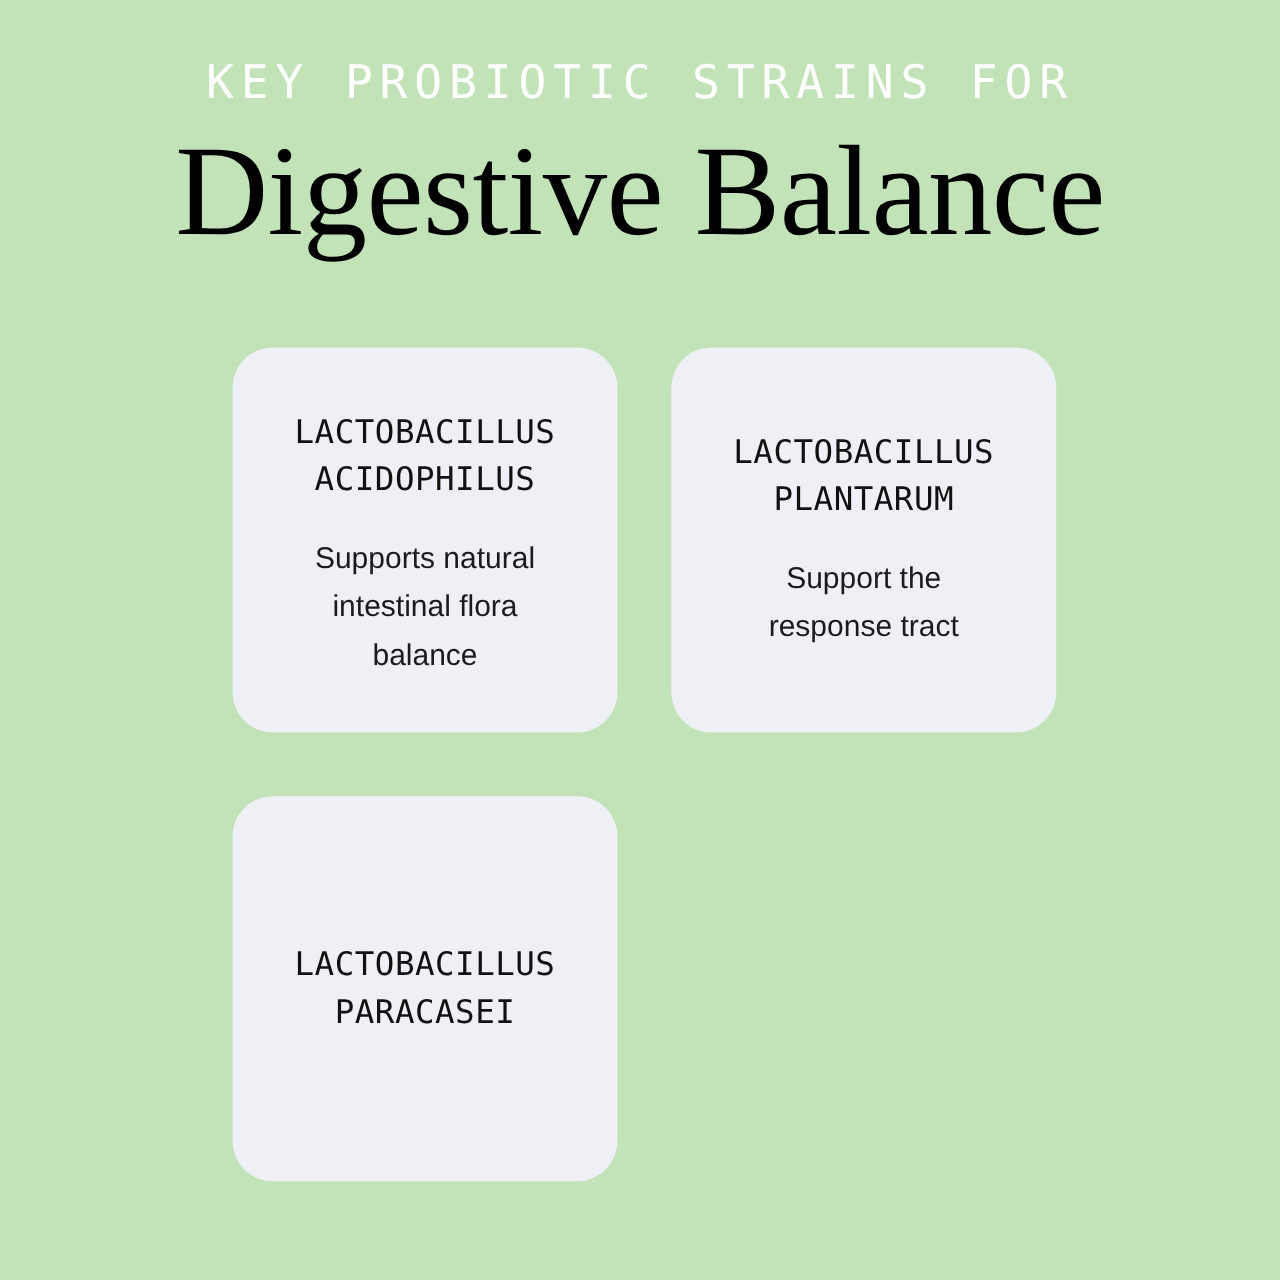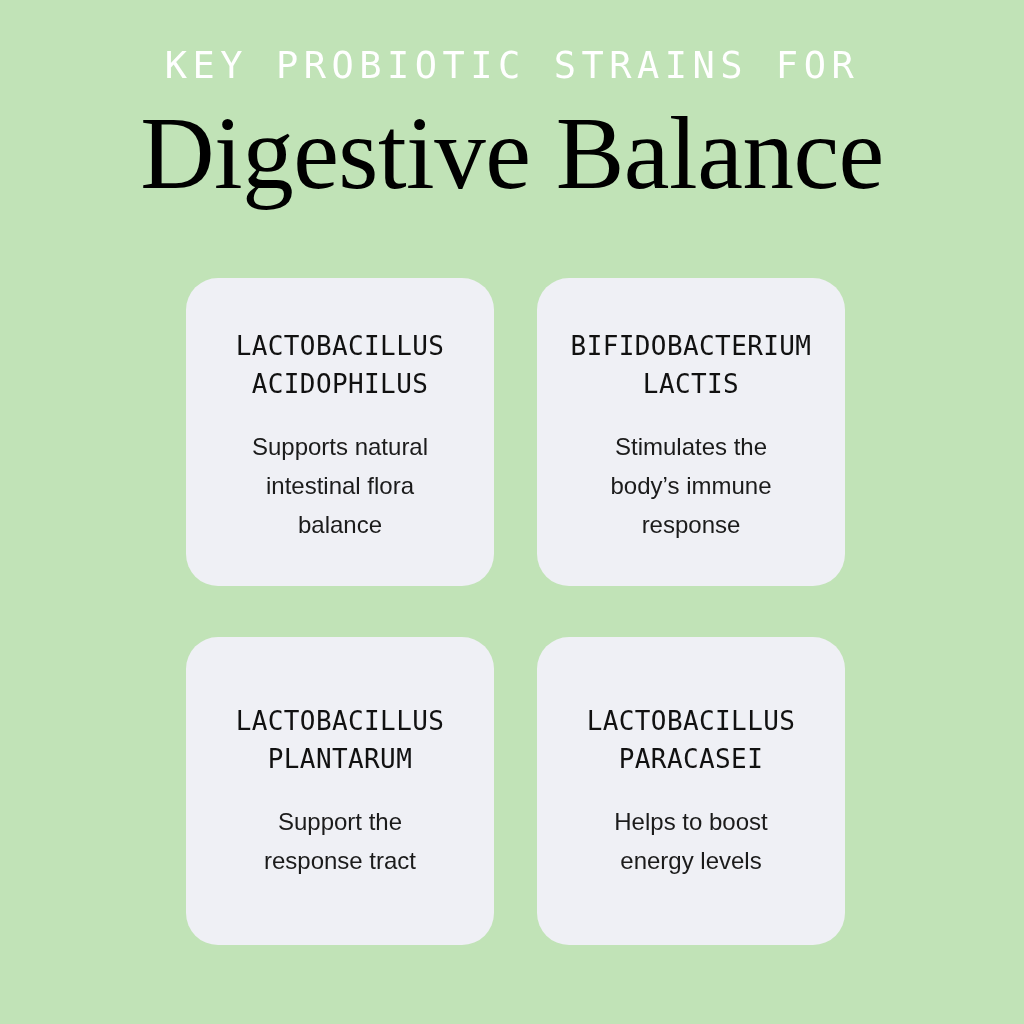--- a/index.html
+++ b/index.html
@@ -133,36 +133,27 @@
   <div class="grid">
 
     <div class="card row-top">
       <div class="card-title">LACTOBACILLUS
 ACIDOPHILUS</div>
       <div class="card-desc">Supports natural
 intestinal flora
 balance</div>
     </div>
 
-    <div class="card row-top">
-      <div class="card-title">BIFIDOBACTERIUM
-LACTIS</div>
-      <div class="card-desc">Stimulates the
-body’s immune
-response</div>
-    </div>
 
     <div class="card row-bottom">
       <div class="card-title">LACTOBACILLUS
 PLANTARUM</div>
       <div class="card-desc">Support the
 response tract</div>
     </div>
 
     <div class="card row-bottom">
       <div class="card-title">LACTOBACILLUS
 PARACASEI</div>
-      <div class="card-desc">Helps to boost
-energy levels</div>
     </div>
 
   </div>
 </div>
 
 </body></html>

